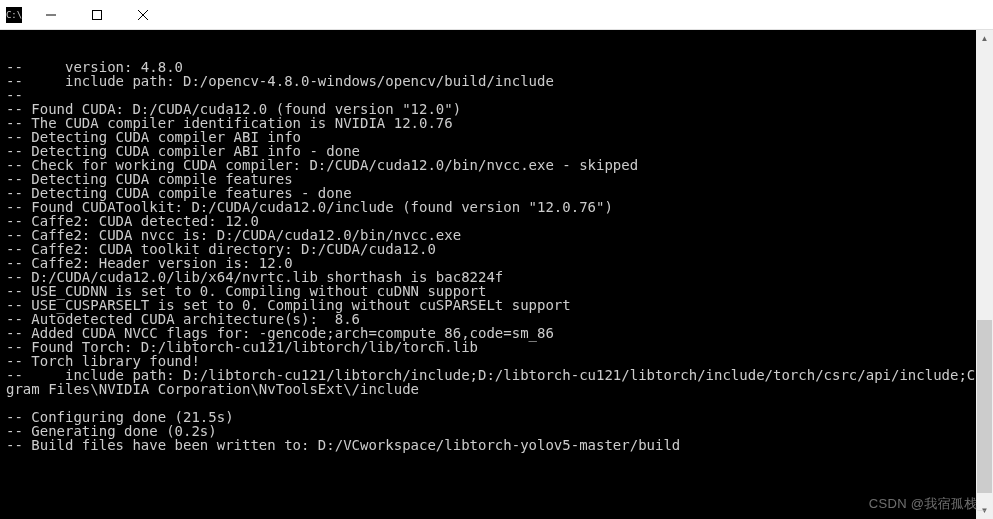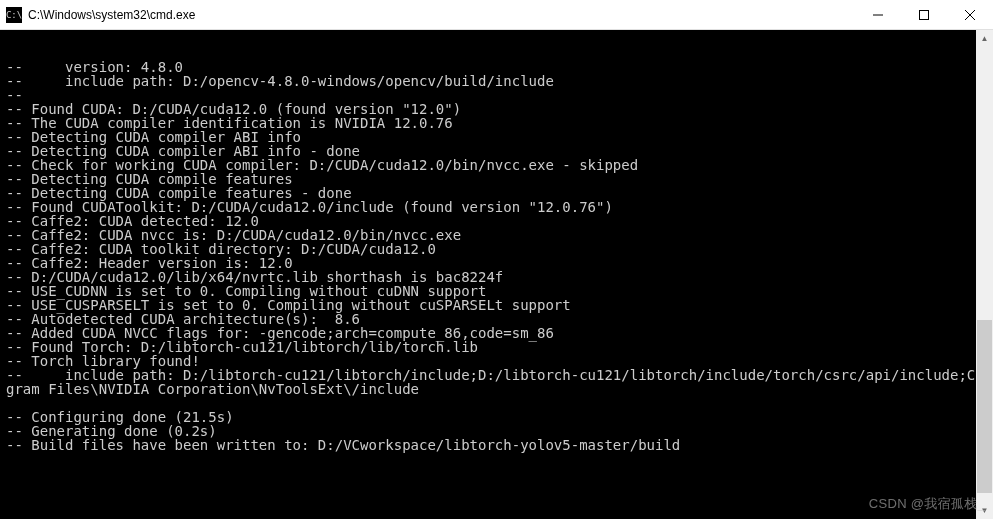--- a/index.html
+++ b/index.html
@@ -110,21 +110,20 @@
   font-size: 13px;
   font-family: Liberation Sans, sans-serif;
   letter-spacing: 0.3px;
 }
 </style>
 </head>
 <body>
 
 <div class="titlebar">
   <div class="titlebar-icon">C:\</div>
-  <div class="titlebar-title">C:\Windows\system32\cmd.exe</div>
   <div class="window-controls">
     <div class="win-btn" title="Minimize">
       <svg viewBox="0 0 10 10">
           <line x1="0" y1="5" x2="10" y2="5" stroke="#000" stroke-width="1"></line>
         </svg>
     </div>
     <div class="win-btn" title="Maximize">
       <svg viewBox="0 0 10 10">
           <rect x="0.5" y="0.5" width="9" height="9" fill="none" stroke="#000" stroke-width="1"></rect>
         </svg>

